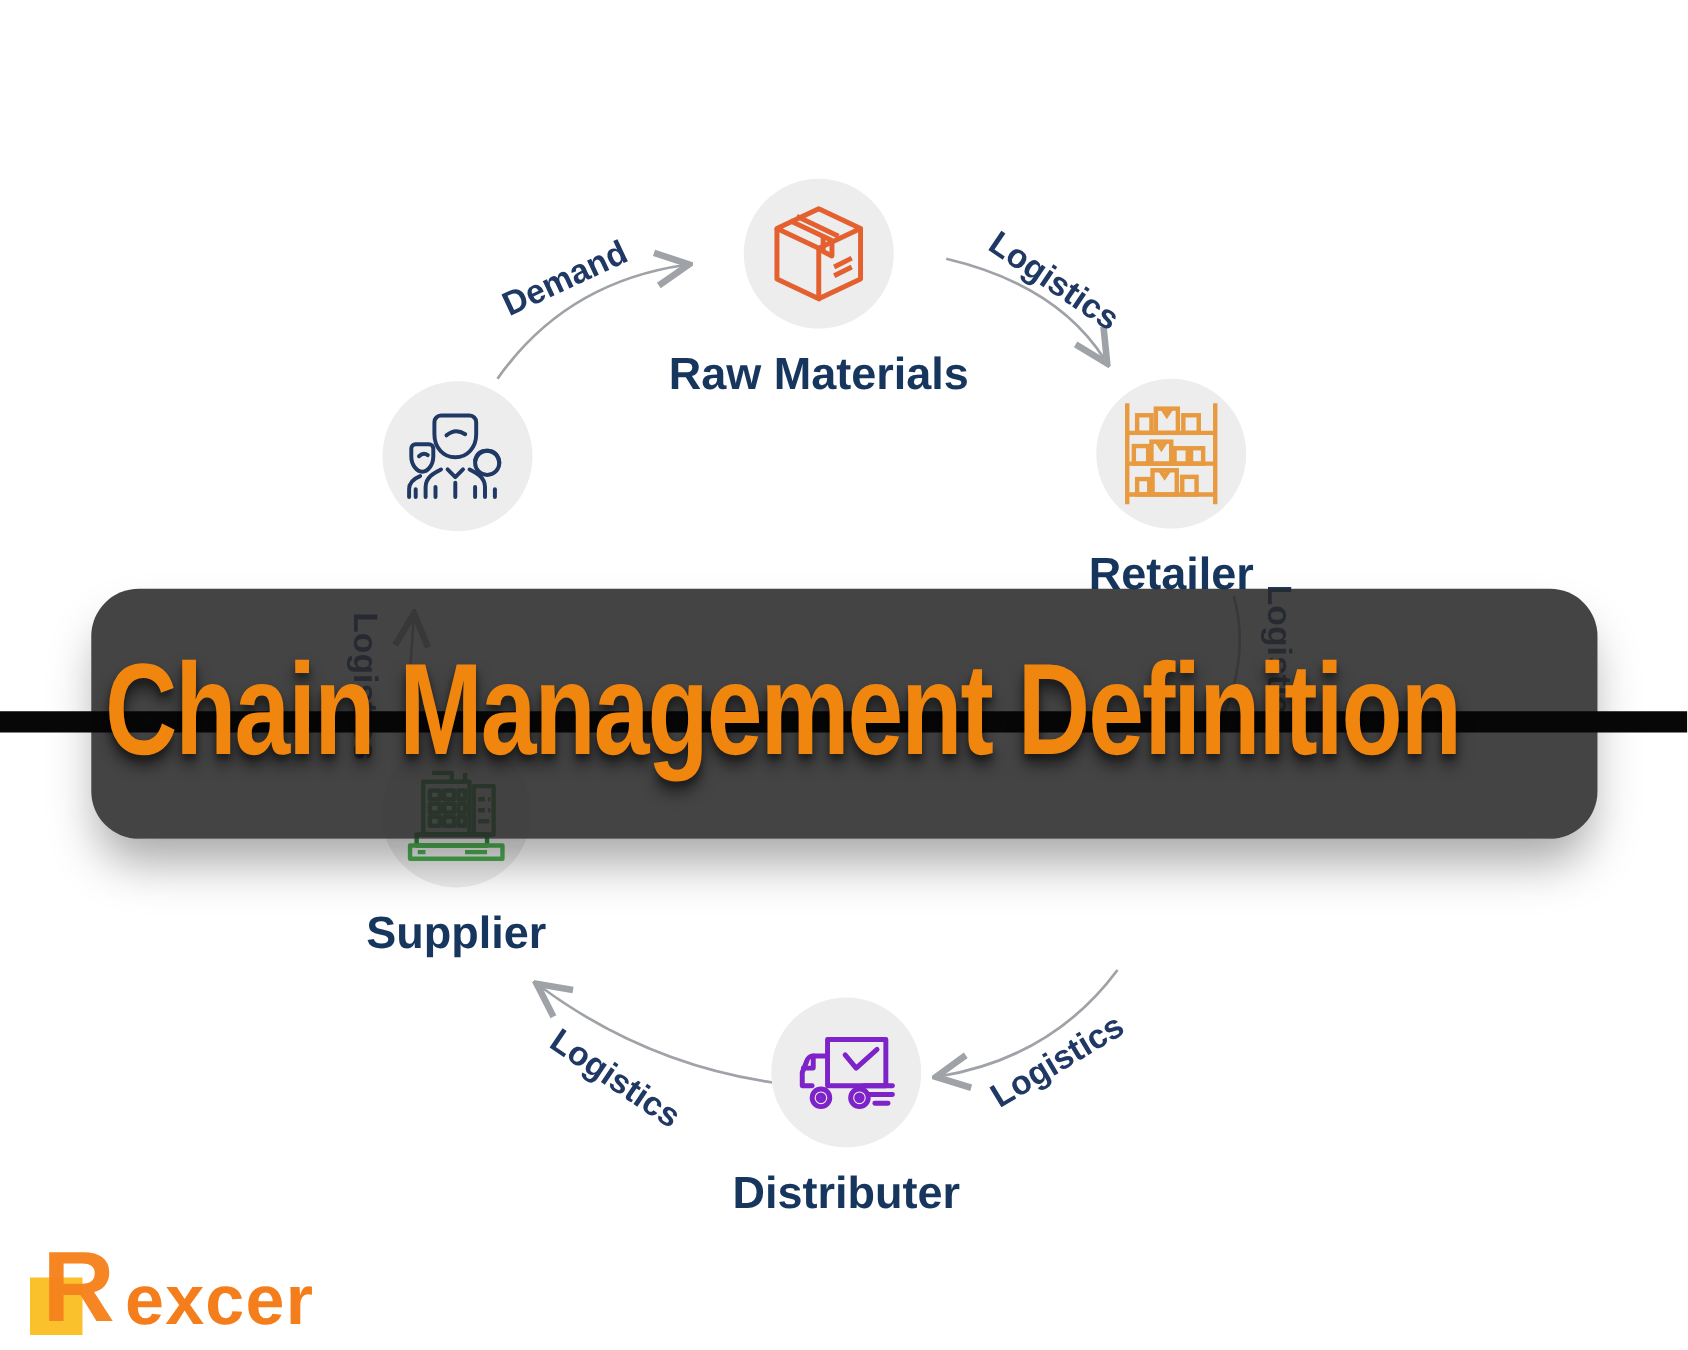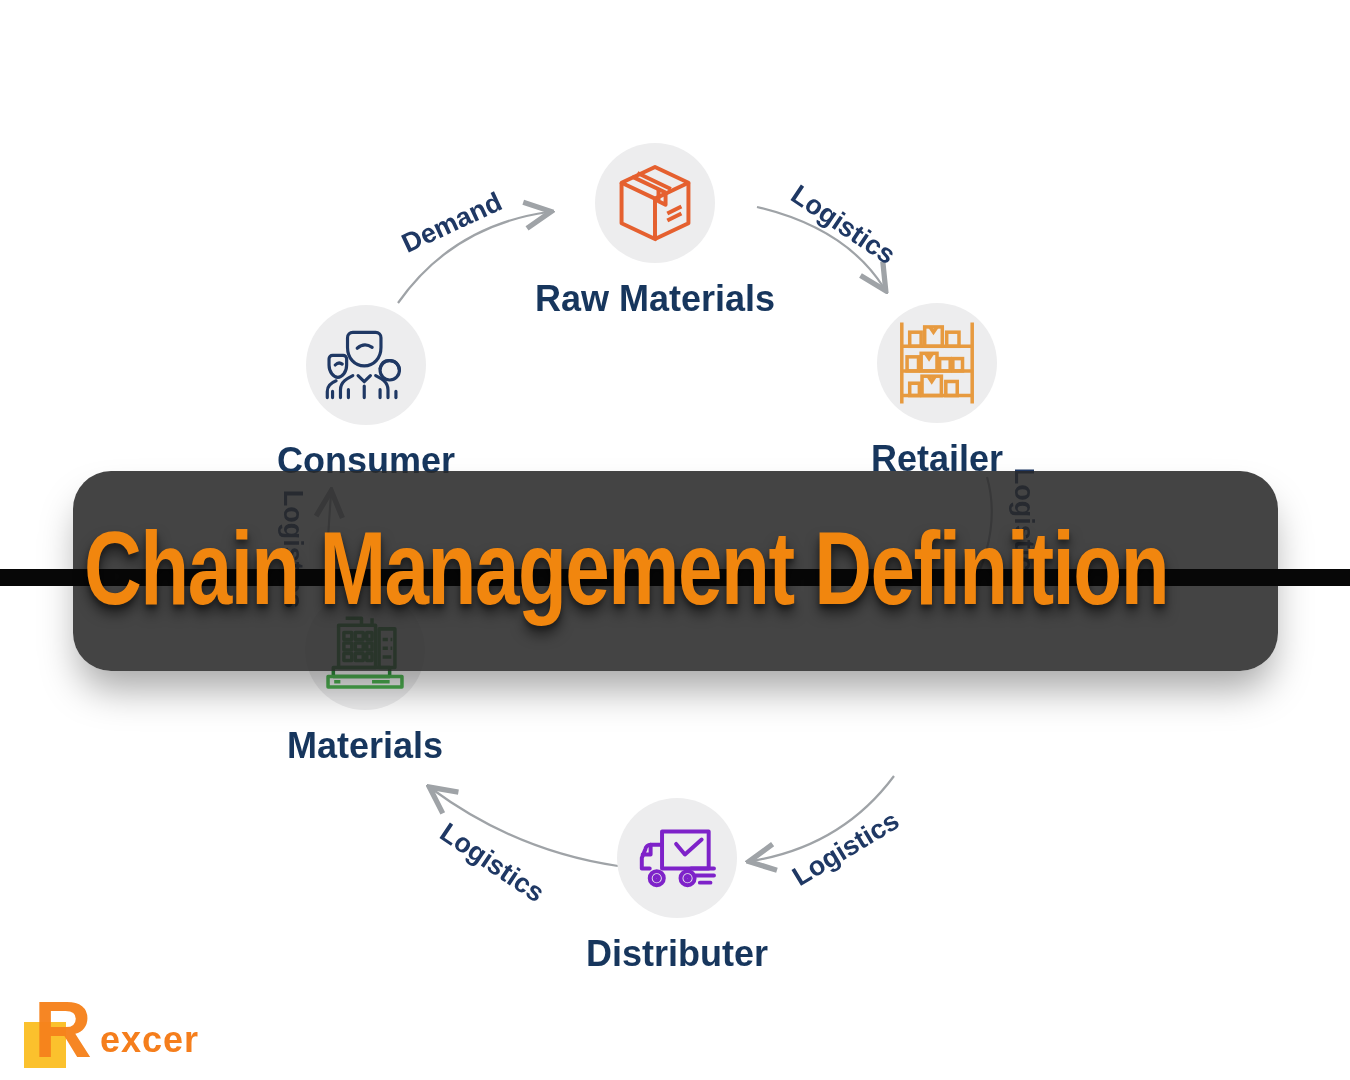--- a/index.html
+++ b/index.html
@@ -30,21 +30,21 @@
     text-shadow:0 9px 14px rgba(0,0,0,0.55),0 4px 6px rgba(0,0,0,0.35);
   }
   
   .logo{position:absolute;left:24px;top:1000px;z-index:8;display:flex;align-items:flex-end;}
   .logo-mark{position:relative;width:74px;height:68px;}
   .logo-sq{position:absolute;left:0;bottom:0;width:42px;height:46px;background:#fbc12d;}
   .logo-r{
     position:absolute;left:10px;top:-8px;font-size:80px;line-height:76px;font-weight:700;
     color:#f6821c;opacity:0.96;
   }
-  .logo-text{font-size:36px;line-height:52px;font-weight:700;color:#f57e1c;margin:0 0 2px 2px;letter-spacing:1px;}
+  .logo-text{font-size:56px;line-height:52px;font-weight:700;color:#f57e1c;margin:0 0 2px 2px;letter-spacing:1px;}
 </style>
 </head>
 <body>
 
 <div class="canvas">
 
   <svg class="arrows" width="1350" height="1080" viewBox="0 0 1350 1080">
     <defs>
       <marker id="ah" viewBox="0 0 10 10" refX="8" refY="5" markerWidth="15" markerHeight="15" orient="auto-start-reverse">
         <path d="M1 1 L9 5 L1 9" fill="none" stroke="#9fa3a7" stroke-width="1.6"></path>
@@ -111,21 +111,20 @@
           <path d="M30 78 v9 M66 78 v9"></path>
           <path d="M12 39 h12 a4 4 0 0 1 4 4 v7 c0 8 -5 14 -10 14 s-10 -6 -10 -14 v-7 a4 4 0 0 1 4 -4 z"></path>
           <path d="M15 50 q4 -4 8 -1"></path>
           <path d="M6 87 v-7 c0 -7 5 -10 10 -12 M12 80 v7"></path>
           <circle cx="77" cy="56" r="11"></circle>
           <path d="M66 54 q2 -10 12 -9 q9 1 10 11"></path>
           <path d="M84 80 v7"></path>
         </g>
       </svg>
     </div>
-    <div class="nlabel">Consumer</div>
   </div>
 
 
   <div class="node" style="left:235px;top:590px;">
     <div class="circle">
       <svg viewBox="0 0 100 100">
         <g fill="none" stroke="#2f8c3c" stroke-width="4" stroke-linejoin="round">
           <path d="M28 14 h18 v8 M58 14 v8"></path>
           <rect x="20" y="22" width="42" height="48"></rect>
           <rect x="26" y="30" width="9" height="8"></rect>
@@ -140,21 +139,21 @@
           <rect x="66" y="26" width="18" height="44"></rect>
           <path d="M70 38 h6 M79 38 h2 M70 48 h6 M79 48 h2 M70 58 h10"></path>
           <rect x="14" y="70" width="64" height="10"></rect>
           <g stroke="#4caf50">
             <rect x="8" y="80" width="84" height="12"></rect>
             <path d="M15 86 h7 M58 86 h20"></path>
           </g>
         </g>
       </svg>
     </div>
-    <div class="nlabel">Materials</div>
+    <div class="nlabel">Supplier</div>
   </div>
 
   <div class="node" style="left:547px;top:798px;">
     <div class="circle">
       <svg viewBox="0 0 100 100">
         <g fill="none" stroke="#7e22c9" stroke-width="4.5" stroke-linejoin="round" stroke-linecap="round">
           <rect x="33" y="20" width="53" height="42"></rect>
           <path d="M49 34 l10 12 l19 -17"></path>
           <path d="M33 35 H20 a6 6 0 0 0 -6 5 l-4 10 v12 h9"></path>
           <path d="M20 35 v11 h-9"></path>

